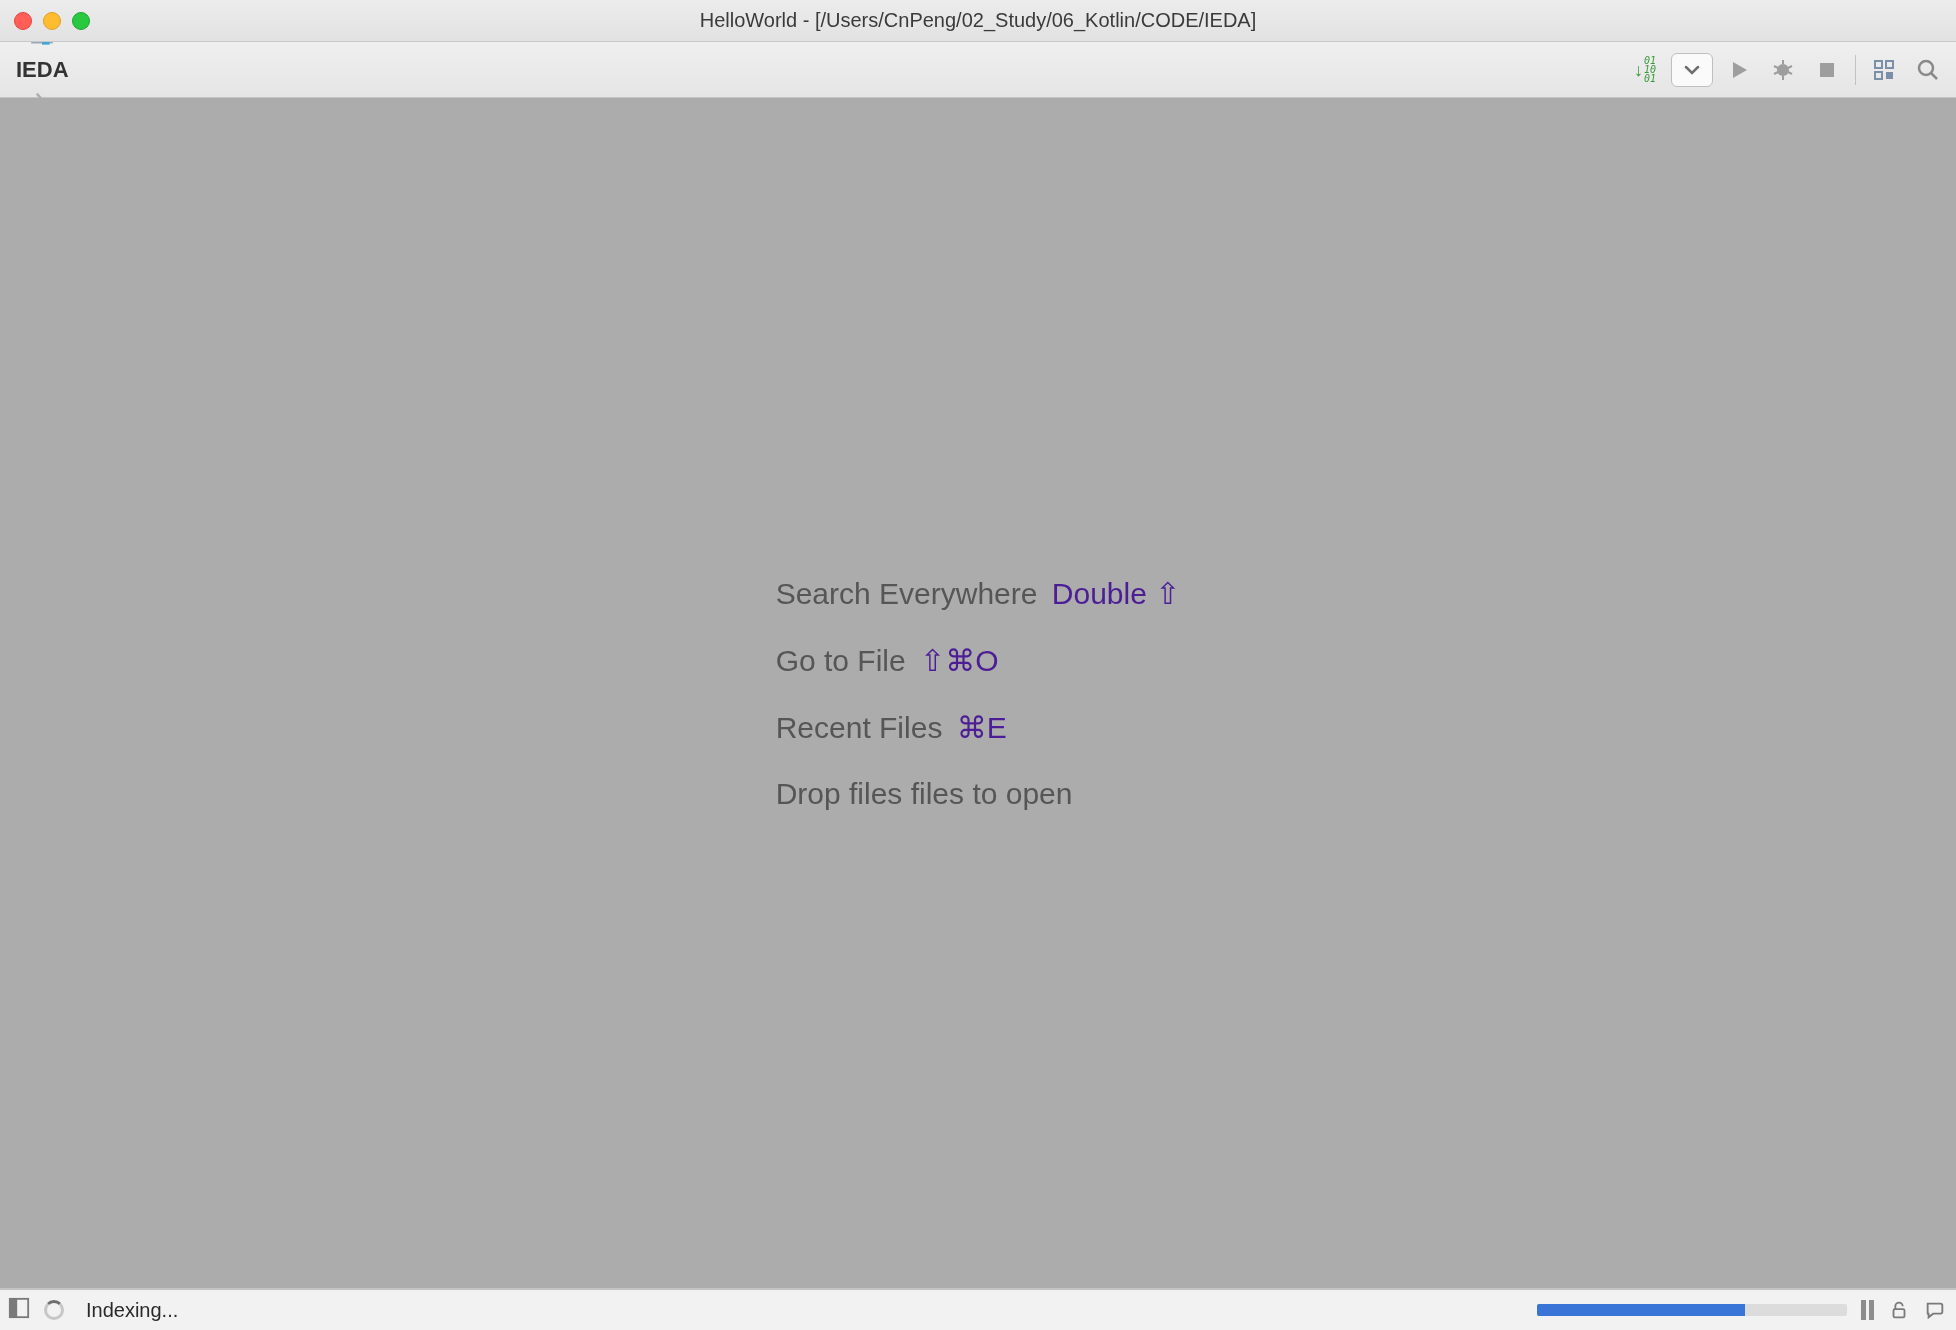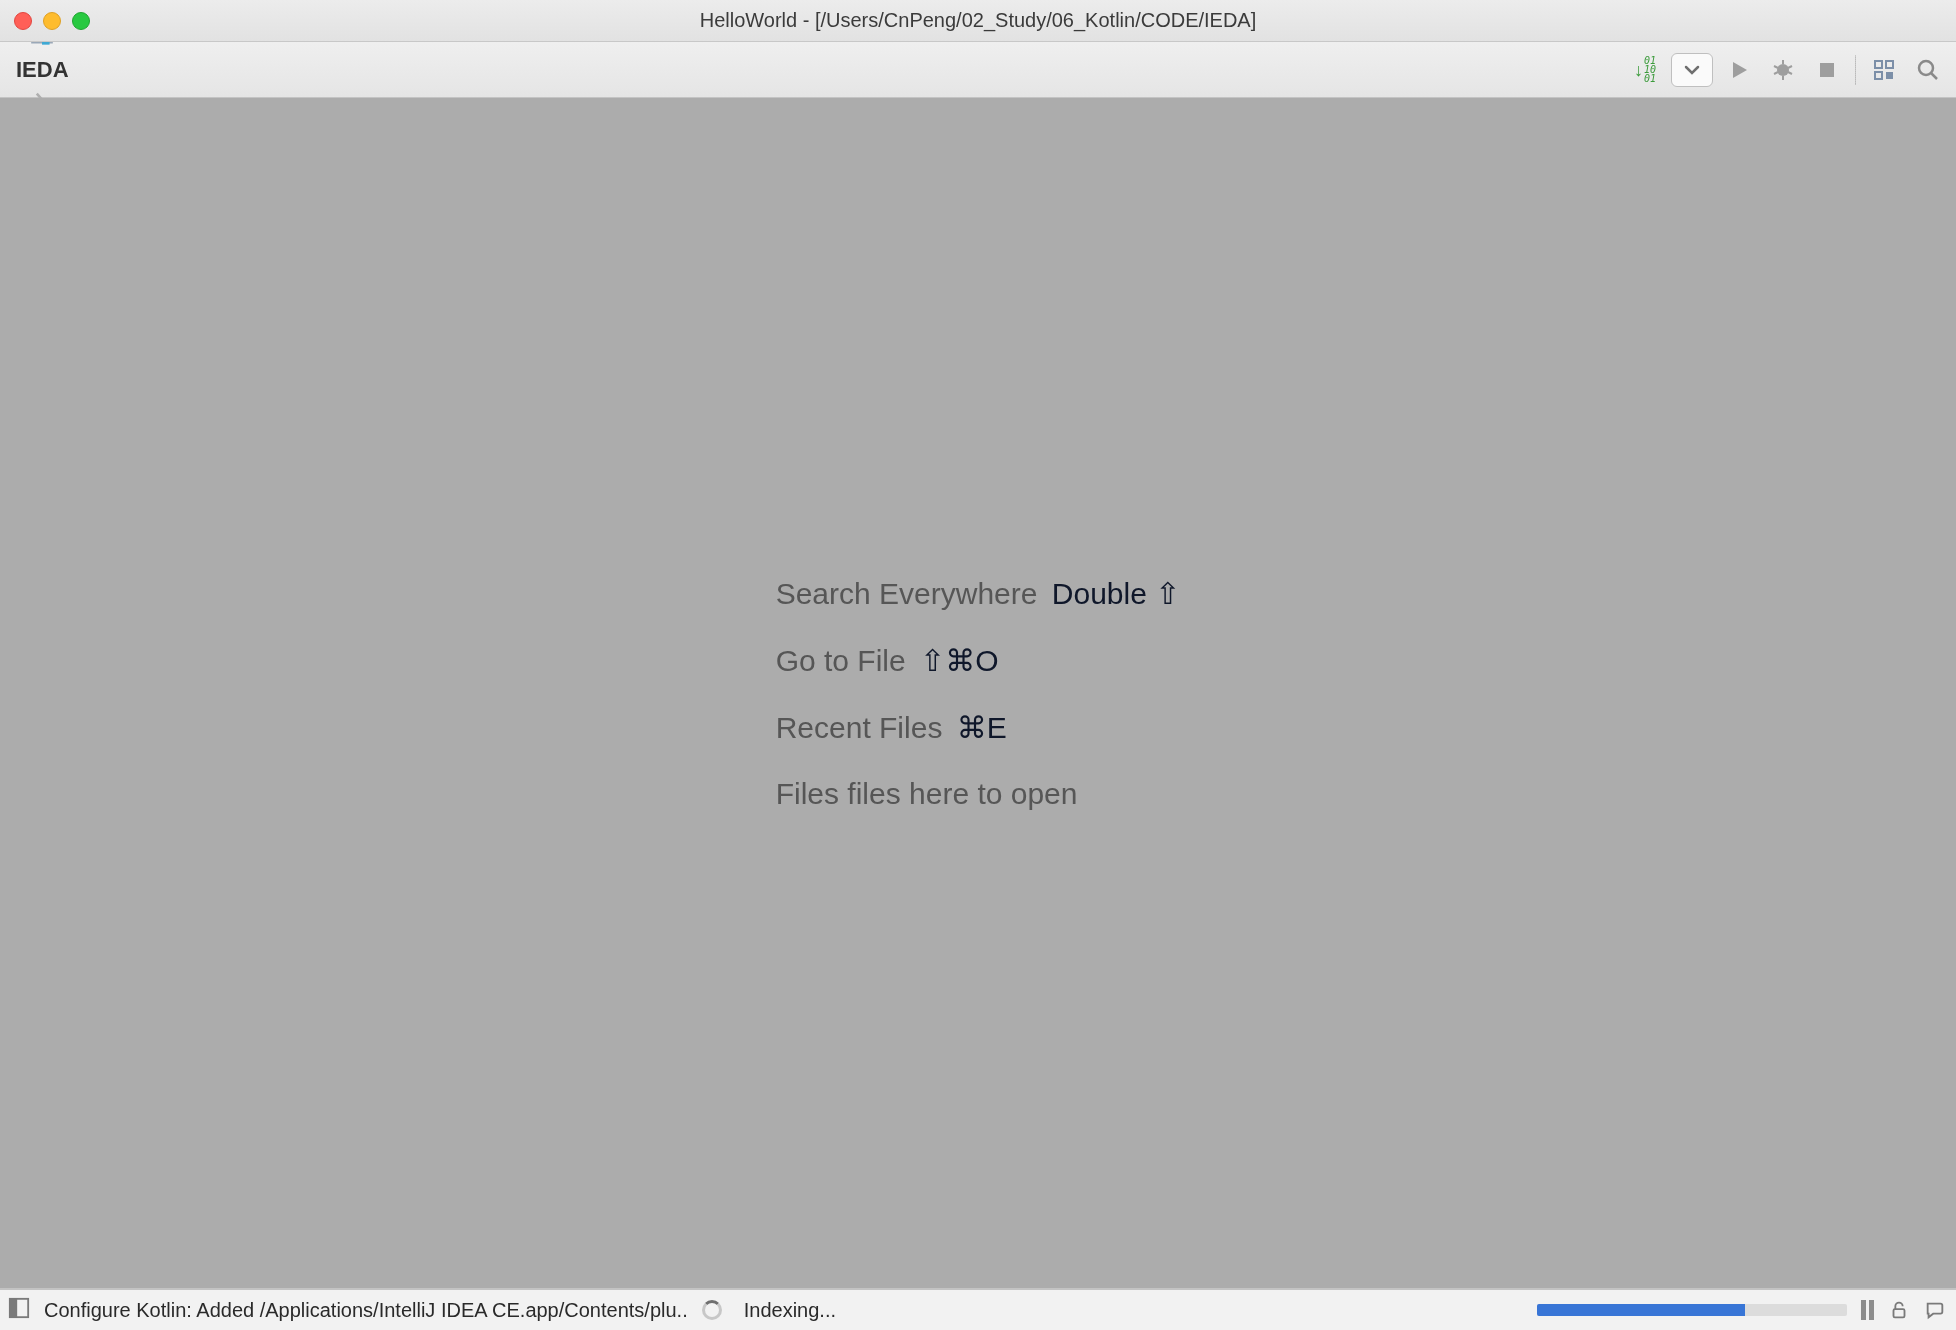--- a/index.html
+++ b/index.html
@@ -27,21 +27,21 @@
     .tbtn.boxed { background:#fafafa; border:1px solid #bfbfbf; width:42px; height:34px; border-radius:6px; }
     .tbtn.sep { border-left:1px dotted #aaa; height:30px; width:0; padding:0; margin:0 2px; }
     .sort-icon { display:flex; align-items:center; gap:1px; }
     .sort-arrow { color:#3b9b3b; font-size:18px; font-weight:bold; line-height:1; }
     .sort-bits  { font-family:monospace; font-size:10px; line-height:9px; color:#3b9b3b;font-style:italic; }
 
     
     .editor { flex:1; background:#acacac; display:flex; align-items:center; justify-content:center; }
     .hints  { display:flex; flex-direction:column; gap:32px; }
     .hint   { font-size:30px; color:#565656; white-space:nowrap; }
-    .hint .sc { color:#0f172a; margin-left:6px; }
+    .hint .sc { color:#4c1d95; margin-left:6px; }
 
     
     .statusbar { height:42px; min-height:42px; background:#f2f2f2; border-top:2px solid #c3c3c3; display:flex; align-items:center; font-size:20px; color:#2a2a2a; padding:0 10px 0 8px; gap:14px; }
     .sb-left  { display:flex; align-items:center; gap:14px; flex:0 0 auto; max-width:56%; overflow:hidden; }
     .sb-left .msg { white-space:nowrap; overflow:hidden; text-overflow:ellipsis; }
     .sb-mid   { display:flex; align-items:center; gap:22px; flex:0 0 auto; }
     .spinner  { width:20px; height:20px; border:3px solid #c7c7c7; border-top-color:#6f6f6f; border-radius:50%; }
     .sb-spacer{ flex:1; }
     .progress { width:310px; height:12px; background:#dcdcdc; border-radius:2px; overflow:hidden; }
     .progress .fill { height:100%; background:#3875d6; width:67%; }
@@ -137,34 +137,33 @@
     </div>
     <div class="hint">
       <span>Go to File</span>
       <span class="sc">⇧⌘O</span>
     </div>
     <div class="hint">
       <span>Recent Files</span>
       <span class="sc">⌘E</span>
     </div>
     <div class="hint">
-      <span>Files files here to open</span>
+      <span>Drop files files to open</span>
     </div>
   </div>
 </div>
 
 <div class="statusbar">
   <div class="sb-left">
     <span>
       <svg width="22" height="22" viewBox="0 0 24 24">
           <rect x="2" y="2" width="20" height="20" fill="none" stroke="#7a7a7a" stroke-width="2"></rect>
           <rect x="2" y="2" width="8" height="20" fill="#7a7a7a"></rect>
         </svg>
     </span>
-    <span class="msg">Configure Kotlin: Added /Applications/IntelliJ IDEA CE.app/Contents/plu..</span>
   </div>
   <div class="sb-mid">
     <span class="spinner"></span>
     <span>Indexing...</span>
   </div>
   <div class="sb-spacer"></div>
   <div class="progress">
     <div class="fill" style="width: 67%;"></div>
   </div>
   <div class="sb-right">

